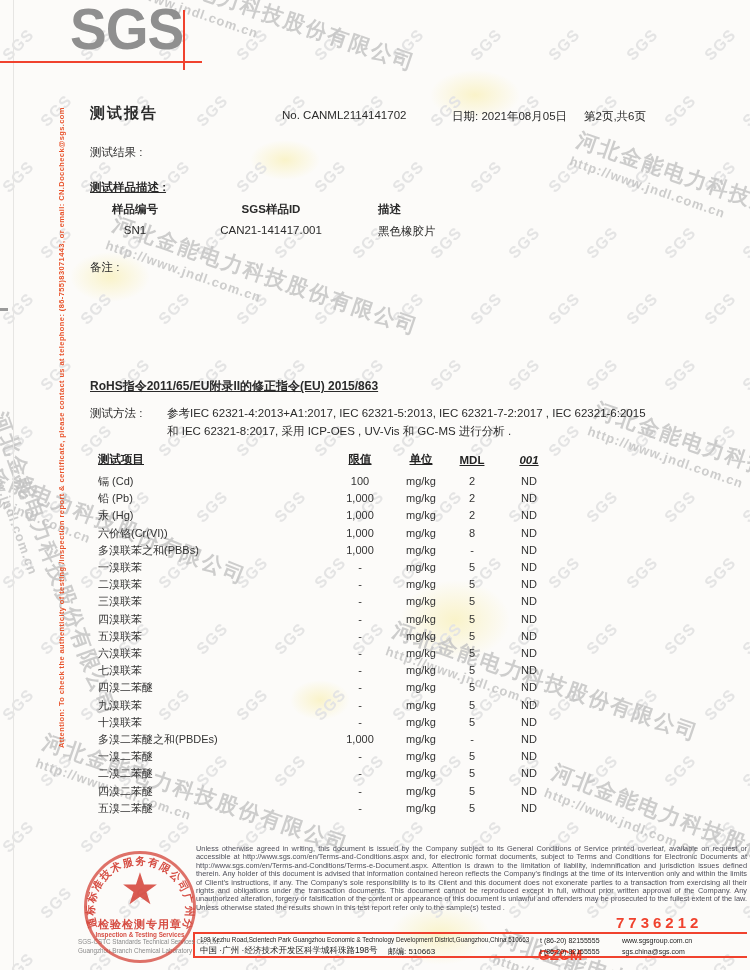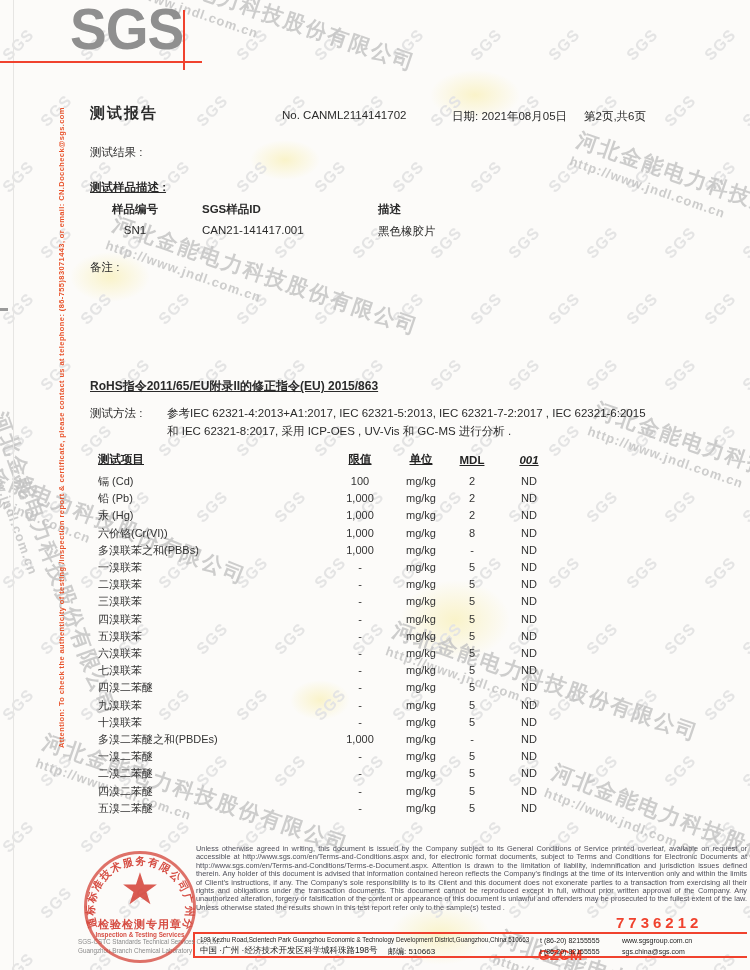--- a/index.html
+++ b/index.html
@@ -27,21 +27,21 @@
   .h-no{left:282px;top:109px;font-size:11.5px;}
   .h-date{left:452px;top:109px;font-size:11.5px;}
   .h-page{left:584px;top:109px;font-size:11.5px;}
   .sec-label{font-size:11.5px;}
   .u{text-decoration:underline;}
   
   #sample-table{left:100px;top:202px;font-size:11.5px;}
   #sample-table .hrow{display:flex;font-weight:bold;}
   #sample-table .vrow{display:flex;margin-top:7px;}
   .sc1{width:70px;text-align:center;}
-  .sc2{width:138px;margin-left:32px;}
+  .sc2{width:138px;text-align:center;margin-left:32px;}
   .sc3{width:160px;text-align:left;margin-left:38px;}
   
   #notes{left:152px;top:279px;font-size:11.5px;}
   #notes .note-line{height:20.4px;}
   .rohs{left:90px;top:378px;font-size:12px;font-weight:bold;text-decoration:underline;}
   .method-label{left:90px;top:406px;font-size:11.5px;}
   .method-l1{left:167px;top:406px;font-size:11.5px;white-space:nowrap;}
   .method-l2{left:167px;top:424px;font-size:11.5px;white-space:nowrap;}
   
   #results-table{left:98px;top:452px;border-collapse:collapse;font-size:11px;color:#333;}

